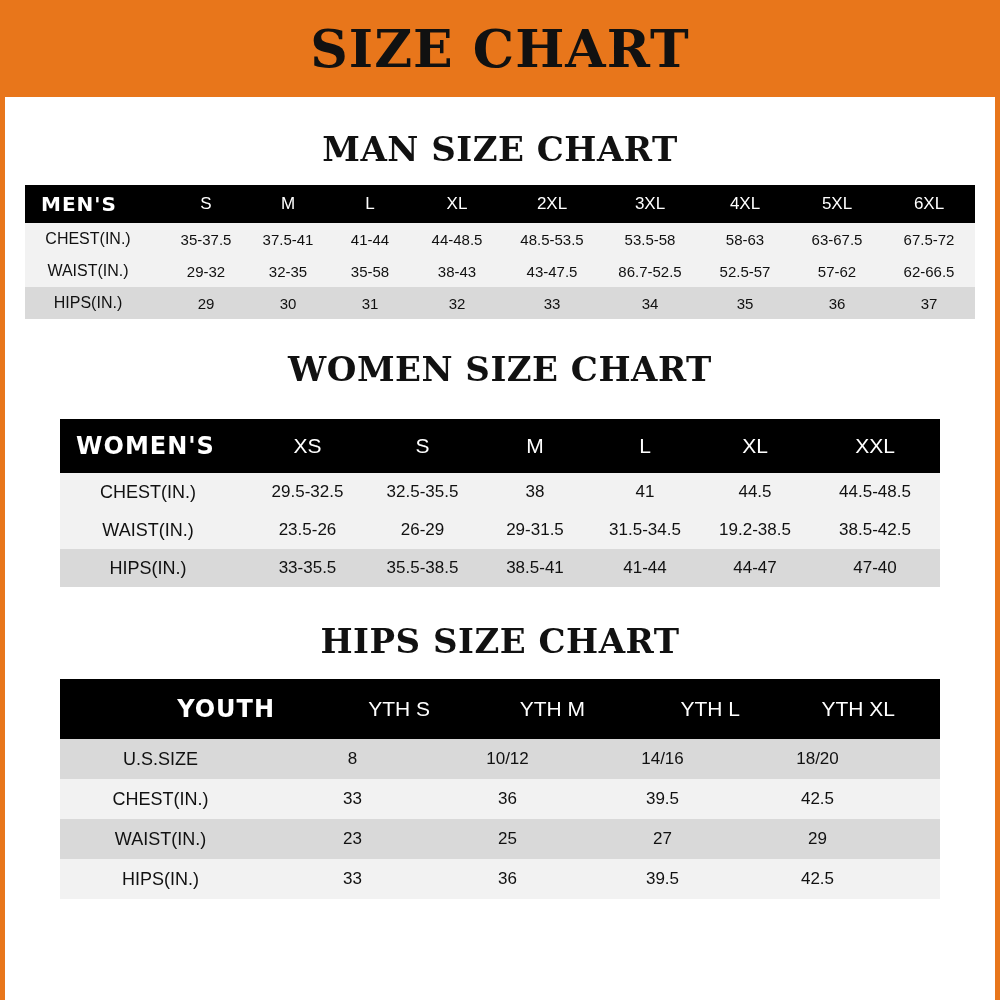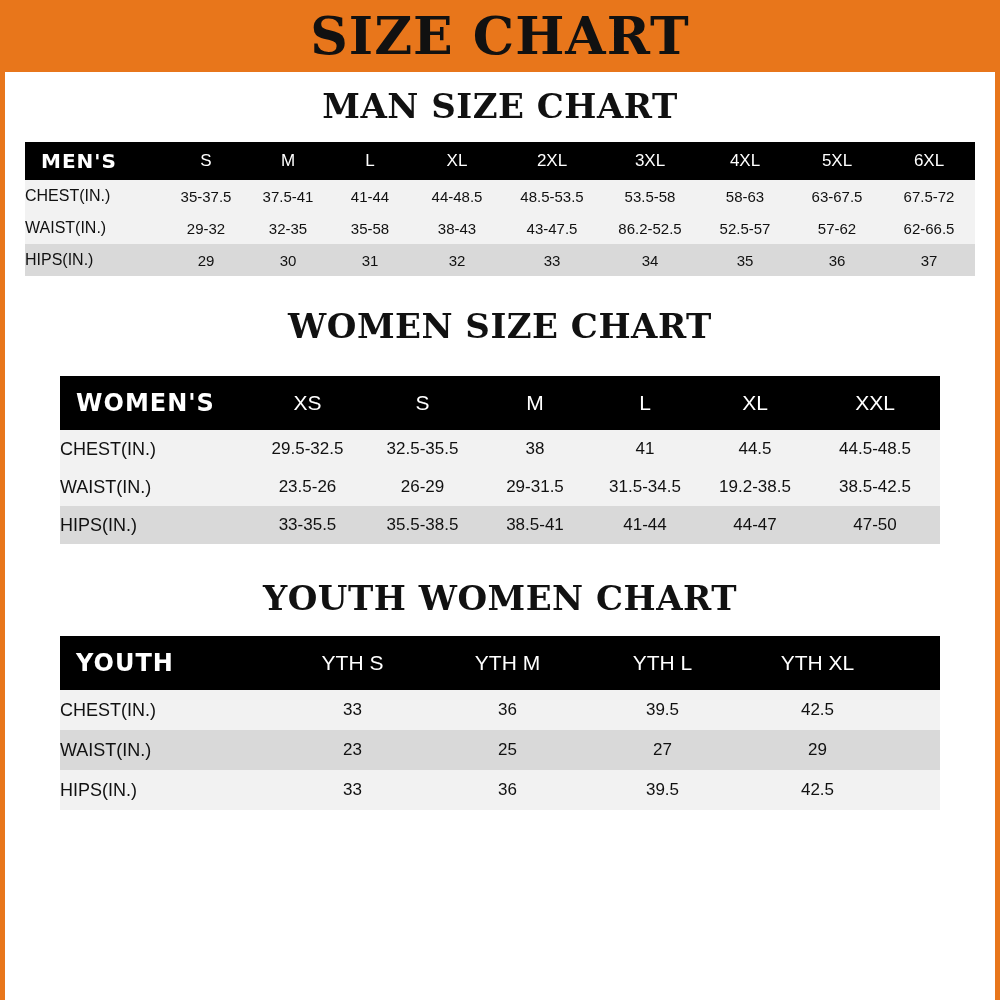--- a/index.html
+++ b/index.html
@@ -19,21 +19,21 @@
     height: 1000px;
     position: relative;
     box-sizing: border-box;
     border-left: 5px solid #e8761b;
     border-right: 5px solid #e8761b;
     background: #ffffff;
   }
   
   .banner {
     background: #e8761b;
-    height: 72px;
+    height: 97px;
     display: flex;
     align-items: center;
     justify-content: center;
     margin: 0 -5px;
   }
   .banner-title {
     font-family: "DejaVu Serif", serif;
     font-weight: bold;
     font-size: 52px;
     letter-spacing: 1px;
@@ -42,21 +42,21 @@
   }
   
   .section-title {
     text-align: center;
     font-family: "DejaVu Serif", serif;
     font-weight: bold;
     font-size: 34px;
     letter-spacing: 0.5px;
     color: #111111;
   }
-  .st-man    { margin-top: 14px; margin-bottom: 16px; }
+  .st-man    { margin-top: 32px; margin-bottom: 16px; }
   .st-women  { margin-top: 30px; margin-bottom: 30px; }
   .st-youth  { margin-top: 34px; margin-bottom: 18px; }
 
   
   table {
     border-collapse: collapse;
     table-layout: fixed;
   }
   .tbl {
     margin: 0 auto;
@@ -79,21 +79,21 @@
     letter-spacing: 1px;
   }
   .hdr-row .szlabel {
     font-family: "Liberation Sans", sans-serif;
     font-weight: normal;
   }
   .body-row td {
     color: #111111;
   }
   .body-row .rowlabel {
-    text-align: left;
+    text-align: center;
     padding-right: 14px;
   }
   .shade-light { background: #f2f2f2; }
   .shade-dark  { background: #d9d9d9; }
 
   
   #man-table { width: 880px; }
   #man-table .hdr-row td { height: 38px; font-size: 17px; }
   #man-table .hdr-row .rowlabel { font-size: 20px; }
   #man-table .body-row td { height: 32px; font-size: 15px; }
@@ -101,21 +101,21 @@
 
   
   #women-table { width: 880px; }
   #women-table .hdr-row td { height: 54px; font-size: 21px; }
   #women-table .hdr-row .rowlabel { font-size: 24px; }
   #women-table .body-row td { height: 38px; font-size: 17px; }
   #women-table .body-row .rowlabel { font-size: 18px; }
 
   
   #youth-table { width: 880px; }
-  #youth-table .hdr-row td { height: 54px; font-size: 21px; }
+  #youth-table .hdr-row td { height: 60px; font-size: 21px; text-align: right; }
   #youth-table .hdr-row .rowlabel { font-size: 24px; }
   #youth-table .body-row td { height: 40px; font-size: 17px; }
   #youth-table .body-row .rowlabel { font-size: 18px; }
 
   
   .footer-note {
     margin: 26px auto 0 auto;
     width: 930px;
     text-align: center;
     color: #e8261b;
@@ -173,21 +173,21 @@
         <td>63-67.5</td>
         <td>67.5-72</td>
       </tr>
       <tr class="body-row shade-light">
         <td class="rowlabel">WAIST(IN.)</td>
         <td>29-32</td>
         <td>32-35</td>
         <td>35-58</td>
         <td>38-43</td>
         <td>43-47.5</td>
-        <td>86.2-52.5</td>
+        <td>86.7-52.5</td>
         <td>52.5-57</td>
         <td>57-62</td>
         <td>62-66.5</td>
       </tr>
       <tr class="body-row shade-dark">
         <td class="rowlabel">HIPS(IN.)</td>
         <td>29</td>
         <td>30</td>
         <td>31</td>
         <td>32</td>
@@ -239,44 +239,52 @@
         <td>19.2-38.5</td>
         <td>38.5-42.5</td>
       </tr>
       <tr class="body-row shade-dark">
         <td class="rowlabel">HIPS(IN.)</td>
         <td>33-35.5</td>
         <td>35.5-38.5</td>
         <td>38.5-41</td>
         <td>41-44</td>
         <td>44-47</td>
-        <td>47-50</td>
+        <td>47-40</td>
       </tr>
     </tbody>
   </table>
 
-  <div class="section-title st-youth">YOUTH WOMEN CHART</div>
+  <div class="section-title st-youth">HIPS SIZE CHART</div>
   <table class="tbl" id="youth-table">
     <colgroup>
       <col style="width:215px">
         <col style="width:155px">
         <col style="width:155px">
         <col style="width:155px">
       <col style="width:155px">
         <col style="width:45px">
     </colgroup>
     <tbody>
       <tr class="hdr-row">
         <td class="rowlabel">YOUTH</td>
         <td class="szlabel">YTH S</td>
         <td class="szlabel">YTH M</td>
         <td class="szlabel">YTH L</td>
         <td class="szlabel">YTH XL</td>
         <td></td>
       </tr>
+      <tr class="body-row shade-dark">
+        <td class="rowlabel">U.S.SIZE</td>
+        <td>8</td>
+        <td>10/12</td>
+        <td>14/16</td>
+        <td>18/20</td>
+        <td></td>
+      </tr>
       <tr class="body-row shade-light">
         <td class="rowlabel">CHEST(IN.)</td>
         <td>33</td>
         <td>36</td>
         <td>39.5</td>
         <td>42.5</td>
         <td></td>
       </tr>
       <tr class="body-row shade-dark">
         <td class="rowlabel">WAIST(IN.)</td>

